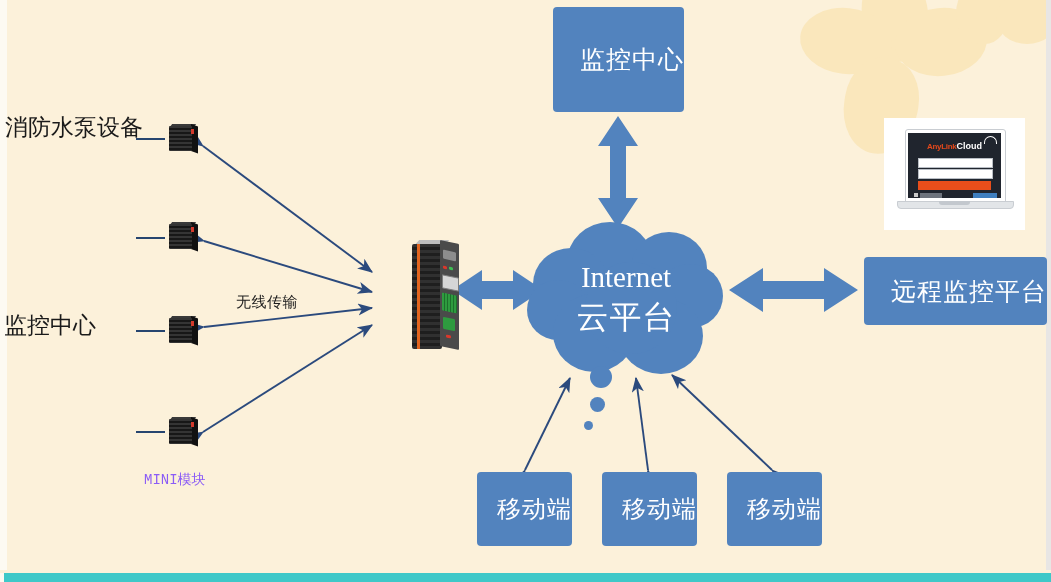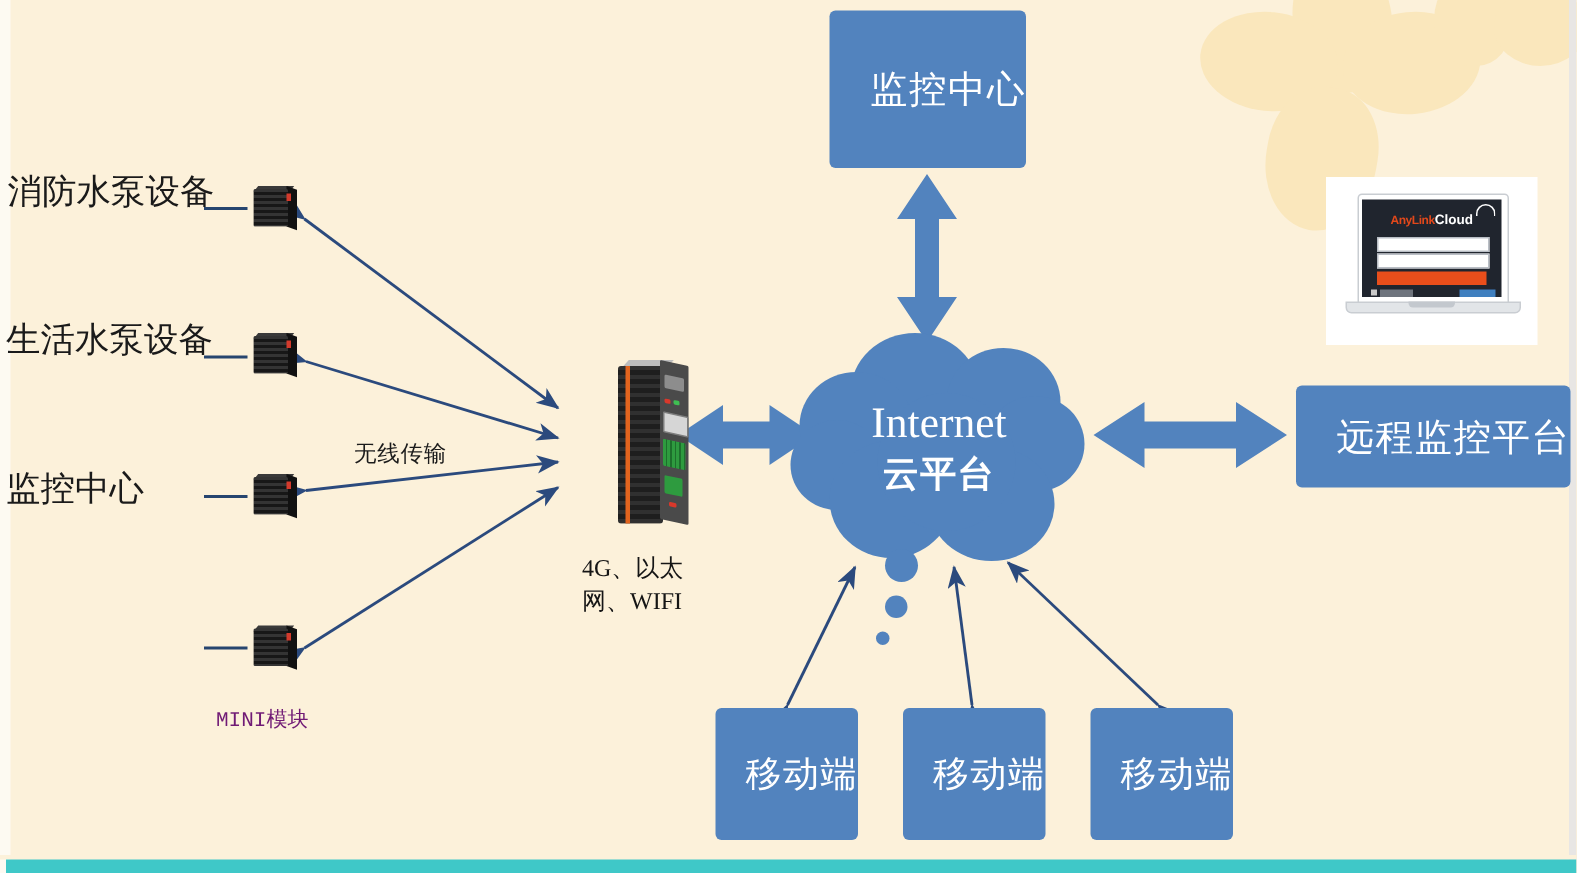--- a/index.html
+++ b/index.html
@@ -22,35 +22,35 @@
 
   
   .bluebox{
     position:absolute;background:#5283BE;border-radius:4px;
     display:flex;align-items:center;justify-content:flex-end;
     color:#FFFFFF;letter-spacing:1px;
     font-family:"Liberation Sans", sans-serif;
   }
   #box-monitor{left:553px;top:7px;width:131px;height:105px;font-size:25px;}
   #box-remote{left:864px;top:257px;width:183px;height:68px;font-size:25px;}
-  .mobilebox{width:95px;height:88px;font-size:24px;}
+  .mobilebox{width:95px;height:74px;font-size:24px;}
   #box-mobile-1{left:477px;top:472px;}
   #box-mobile-2{left:602px;top:472px;}
   #box-mobile-3{left:727px;top:472px;}
 
   
   #cloud{position:absolute;left:527px;top:222px;width:198px;height:155px;}
   #cloud .lobe{position:absolute;background:#5283BE;border-radius:50%;}
   #cloud .label{
     position:absolute;left:0;top:0;width:198px;height:155px;
     display:flex;flex-direction:column;align-items:center;justify-content:center;
     color:#FFFFFF;z-index:5;
   }
   #cloud .label .l1{font-family:"Liberation Serif", serif;font-size:29px;line-height:1.1;}
-  #cloud .label .l2{font-size:24px;line-height:1.25;margin-top:4px;letter-spacing:1px;font-weight:bold;}
+  #cloud .label .l2{font-size:32px;line-height:1.25;margin-top:4px;letter-spacing:1px;}
   .cloud-dot{position:absolute;background:#5283BE;border-radius:50%;}
 
   
   svg.overlay{position:absolute;left:0;top:0;width:1051px;height:582px;pointer-events:none;}
 
   
   .devlabel{
     position:absolute;color:#1A1A1A;font-family:"Liberation Serif", serif;
     font-size:23px;line-height:31px;letter-spacing:0px;width:140px;
   }
@@ -73,21 +73,21 @@
   #mini-4{left:167px;top:417px;}
   .mini .face{position:absolute;left:2px;top:2px;width:23px;height:25px;background:#232323;
       border-radius:1px;
       background-image:repeating-linear-gradient(to bottom,#343434 0px,#343434 2px,#171717 2px,#171717 4px);}
   .mini .side{position:absolute;left:24px;top:0px;width:7px;height:27px;background:#111;
       transform:skewY(20deg);transform-origin:left top;}
   .mini .top{position:absolute;left:2px;top:0px;width:24px;height:4px;background:#3A3A3A;
       transform:skewX(-38deg);transform-origin:left bottom;}
   .mini .led{position:absolute;left:24px;top:5px;width:3px;height:5px;background:#D33A2C;}
 
-  .capt{position:absolute;color:#701a75;font-family:"Liberation Mono", monospace;font-size:14px;letter-spacing:0px;}
+  .capt{position:absolute;color:#8b5cf6;font-family:"Liberation Mono", monospace;font-size:14px;letter-spacing:0px;}
   #cap-mini{left:144px;top:471px;}
   #cap-wireless{left:236px;top:293px;font-family:"Liberation Serif", serif;font-size:15px;color:#1B1B1B;letter-spacing:0.5px;}
   #cap-gateway{left:388px;top:369px;font-family:"Liberation Serif", serif;font-size:16px;color:#151515;line-height:22px;}
 
   
   #gateway{position:absolute;left:404px;top:240px;width:56px;height:110px;}
   #gateway .gbody{position:absolute;left:8px;top:4px;width:30px;height:105px;background:#2B2B2B;border-radius:2px 2px 2px 2px;
      background-image:repeating-linear-gradient(to bottom,#303030 0,#303030 3px,#1E1E1E 3px,#1E1E1E 6px);}
   #gateway .gstripe{position:absolute;left:13px;top:4px;width:3px;height:105px;background:#E2641E;}
   #gateway .gfront{position:absolute;left:36px;top:0px;width:19px;height:106px;background:#4A4A4A;
@@ -165,21 +165,20 @@
   <svg class="overlay" viewBox="0 0 1051 582">
 
     <polygon points="618,116 638,146 626,146 626,198 638,198 618,228 598,198 610,198 610,146 598,146" fill="#5283BE"></polygon>
 
     <polygon points="452,290 482,270 482,281 513,281 513,270 543,290 513,310 513,299 482,299 482,310" fill="#5283BE"></polygon>
 
     <polygon points="729,290 763,268 763,281 824,281 824,268 858,290 824,312 824,299 763,299 763,312" fill="#5283BE"></polygon>
   </svg>
 
   <div class="devlabel" id="lbl-fire">消防水泵设备</div>
-  <div class="devlabel" id="lbl-water">生活水泵设备</div>
   <div class="devlabel" id="lbl-power">监控中心</div>
 
   <div class="dash" id="dash-1"></div>
   <div class="dash" id="dash-2"></div>
   <div class="dash" id="dash-3"></div>
   <div class="dash" id="dash-4"></div>
 
   <div class="mini" id="mini-1">
     <div class="top"></div>
       <div class="side"></div>
@@ -200,21 +199,20 @@
   </div>
   <div class="mini" id="mini-4">
     <div class="top"></div>
       <div class="side"></div>
       <div class="face"></div>
       <div class="led"></div>
   </div>
 
   <div class="capt" id="cap-mini">MINI模块</div>
   <div class="capt" id="cap-wireless">无线传输</div>
-  <div class="capt" id="cap-gateway" style="width:96px;">4G、以太网、WIFI</div>
 
   <div id="gateway">
     <div class="gtop"></div>
     <div class="gbody"></div>
     <div class="gstripe"></div>
     <div class="gfront"></div>
     <div class="gchip" id="gw-slot"></div>
     <div class="gchip" id="gw-led1"></div>
     <div class="gchip" id="gw-led2"></div>
     <div class="gchip" id="gw-rj45"></div>

